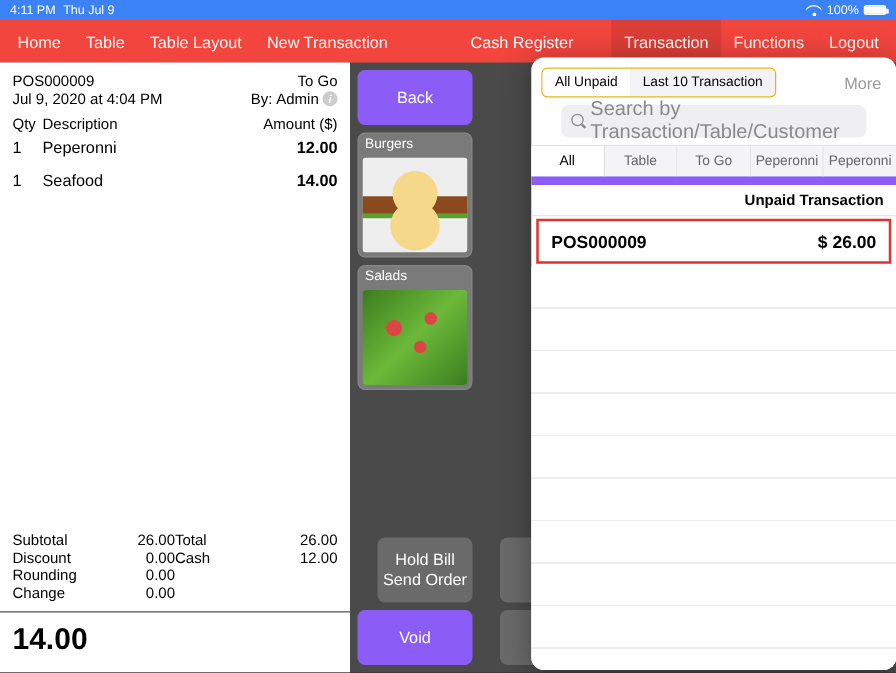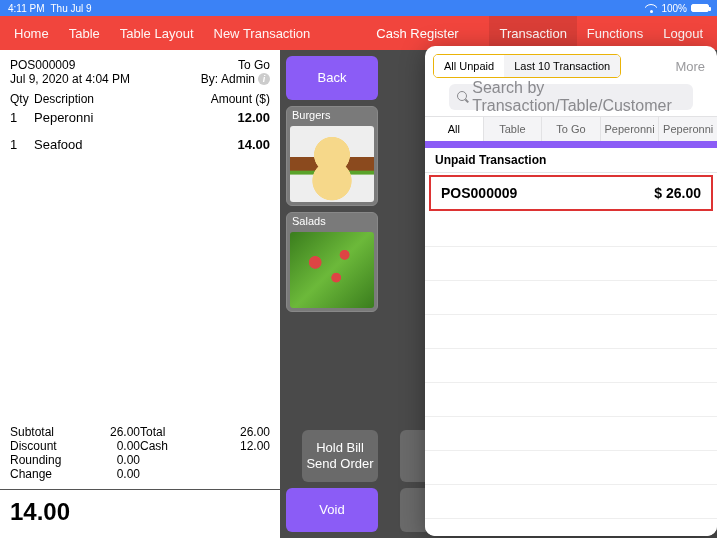--- a/index.html
+++ b/index.html
@@ -65,21 +65,21 @@
   .seg div{ padding:5px 10px; cursor:pointer;}
   .seg .on{ background:#fff; font-weight:500;}
   .seg .off{ background:#f3f3f5;}
   .more{ color:#9a9a9d; font-size:13px; margin-left:auto; padding-right:4px; cursor:pointer;}
   .search{ margin:0 24px 6px; background:#efeff2; border-radius:6px; height:26px; display:flex; align-items:center; gap:6px; padding:0 8px; color:#8a8a8e; font-size:16px;}
   .tabs{ display:flex; border-top:1px solid #e2e2e4; border-bottom:7px solid #8b5cf6;}
   .tabs div{ flex:1; text-align:center; font-size:11px; padding:6px 0; color:#666; cursor:pointer; border-right:1px solid #e2e2e4;}
   .tabs div:last-child{border-right:none;}
   .tabs .on{ background:#fff; color:#000; font-weight:500;}
   .tabs .off{ background:#f4f4f6;}
-  .sect{ font-size:12px; font-weight:bold; padding:5px 10px; border-bottom:1px solid #e5e5e7;}
+  .sect{ font-size:12px; font-weight:bold; padding:5px 10px; border-bottom:1px solid #e5e5e7;text-align:right;}
   .txrow{ display:flex; justify-content:space-between; padding:8px 10px; font-size:14px; font-weight:bold; border:2px solid #d33; margin:2px 4px; cursor:pointer;}
   .empty-lines{ flex:1; background: repeating-linear-gradient(to bottom, #fff 0 33px, #eee 33px 34px);}
   .mag{ width:12px; height:12px; position:relative;}
   .mag::before{content:""; position:absolute; width:8px; height:8px; border:1.5px solid #8a8a8e; border-radius:50%; left:0; top:0;}
   .mag::after{content:""; position:absolute; width:4px; height:1.5px; background:#8a8a8e; transform:rotate(45deg); left:8px; top:9px;}
   .wifi{ width:12px; height:9px; position:relative; overflow:hidden;}
   .wifi::before{content:""; position:absolute; width:14px; height:14px; border:1.5px solid #fff; border-radius:50%; left:-2.5px; top:0;}
   .wifi::after{content:""; position:absolute; width:3px; height:3px; background:#fff; border-radius:50%; left:4.5px; top:6px;}
 </style>
 </head>

